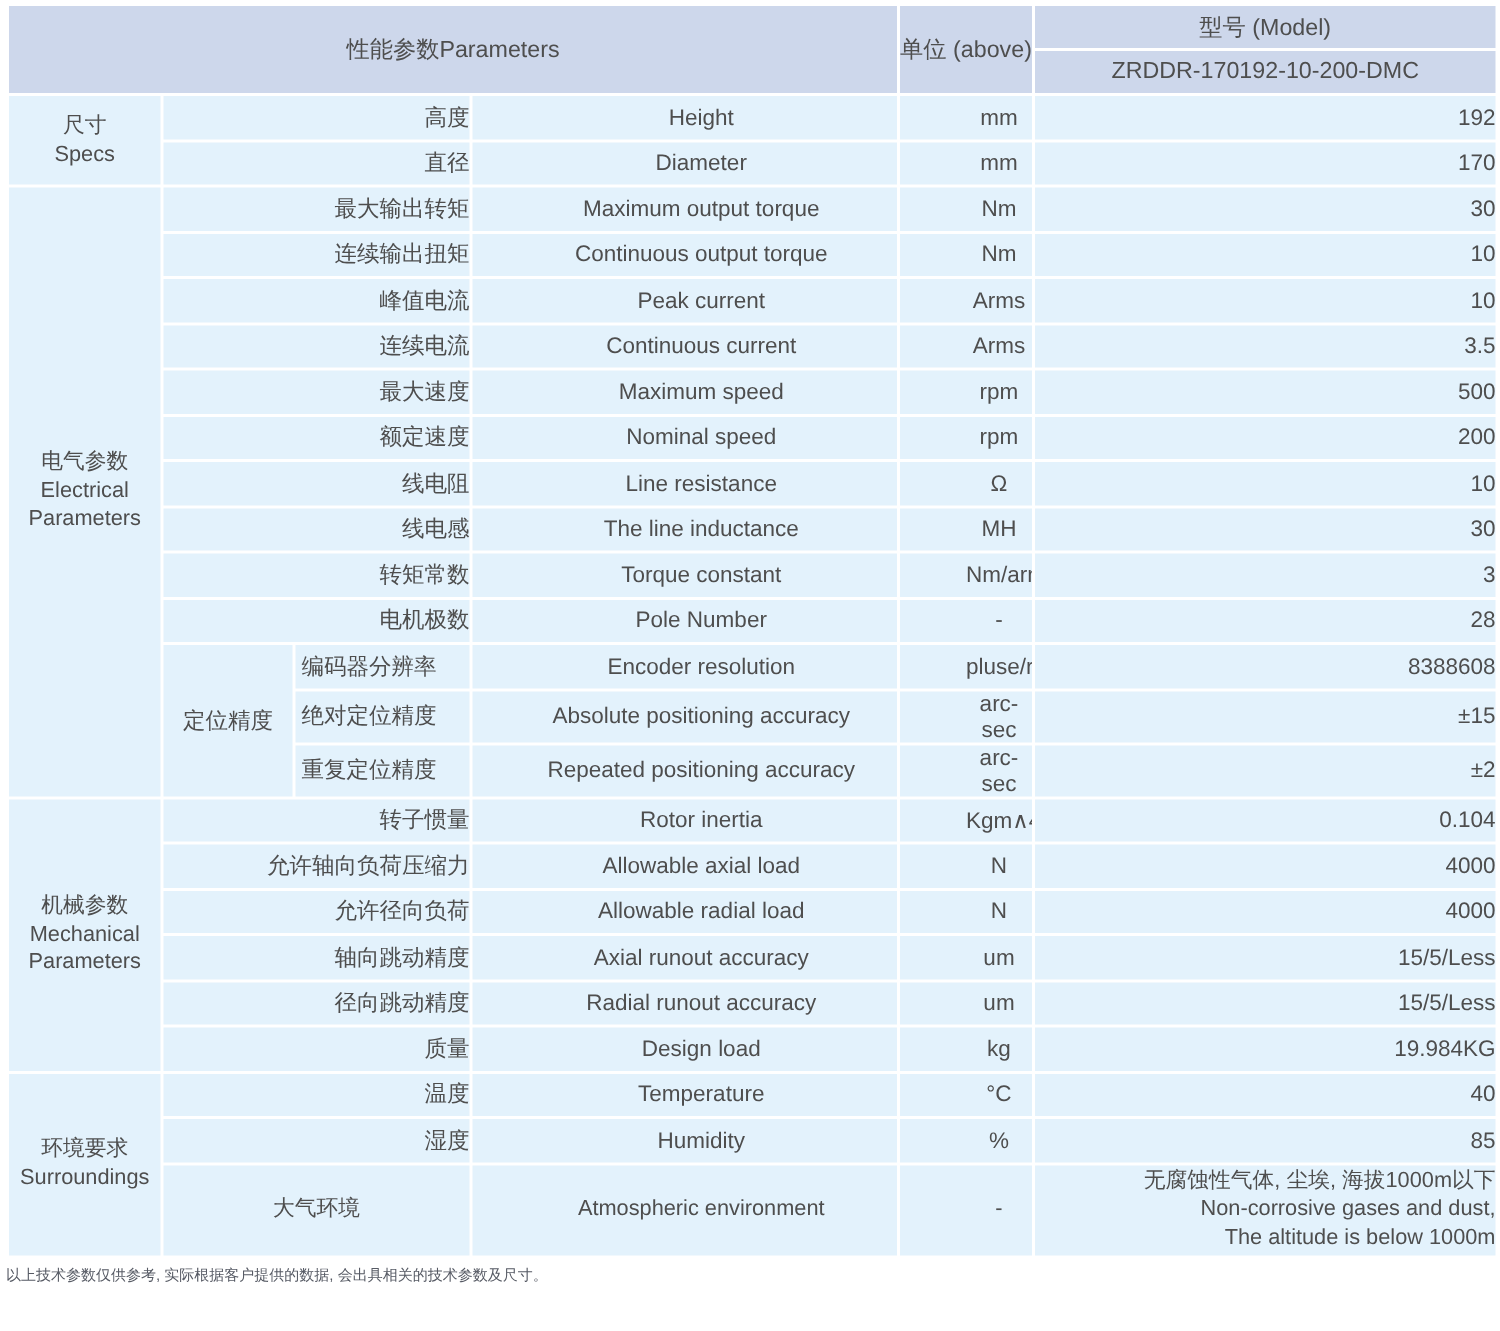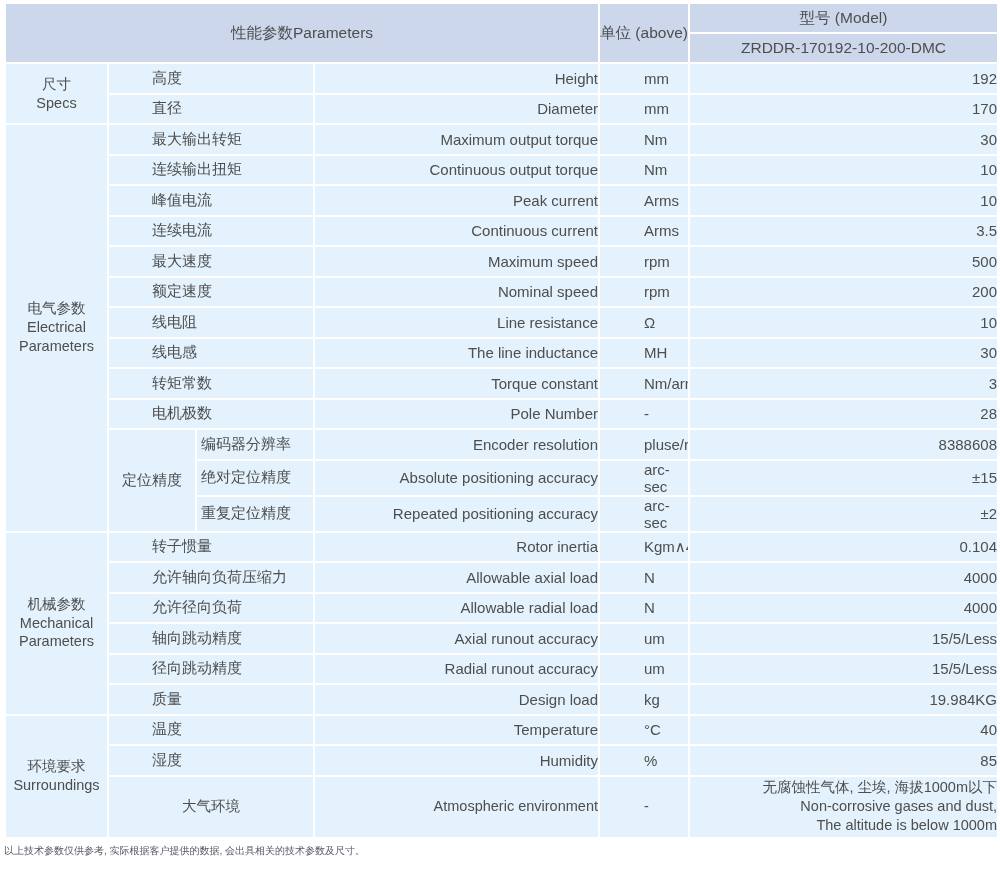--- a/index.html
+++ b/index.html
@@ -23,25 +23,25 @@
     overflow:hidden;vertical-align:middle;
   }
   td.hd{
     background:var(--header-bg);text-align:center;
     font-size:15.5px;height:28px;
   }
   td.grp{
     text-align:center;white-space:pre-line;line-height:1.3;font-size:14.5px;
   }
   td.subgrp{text-align:center;font-size:15px;}
-  td.cn{padding-left:43px;text-align:left;}
+  td.cn{padding-left:43px;text-align:right;}
   td.cn2{padding-left:4px;text-align:left;}
   td.cnc{text-align:center;padding-left:0;}
-  td.en{padding-left:22px;text-align:right;}
-  td.unit{text-align:left;padding-left:44px;}
+  td.en{padding-left:22px;text-align:center;}
+  td.unit{text-align:center;padding-left:44px;}
   td.val{text-align:right;}
   td.tall{height:60px;white-space:pre-line;line-height:1.3;font-size:14.5px;}
   .footer{
     margin:5px 0 0 4px;line-height:1.45;
   }
   .footer .f-cn{font-size:10px;color:#565a64;}
   .footer .f-en{font-size:10.5px;color:#565a64;}
 </style>
 </head>
 <body>

